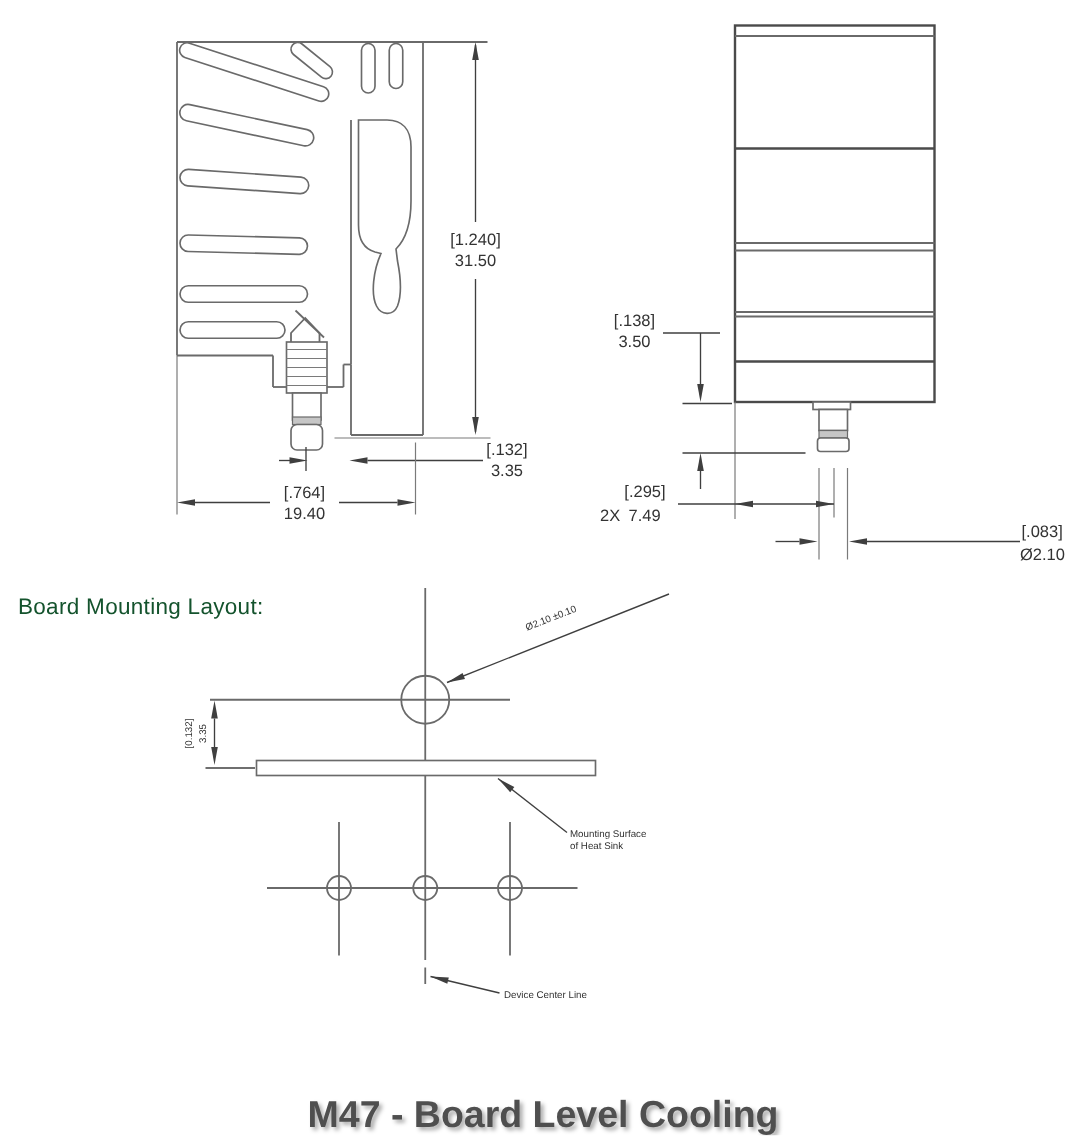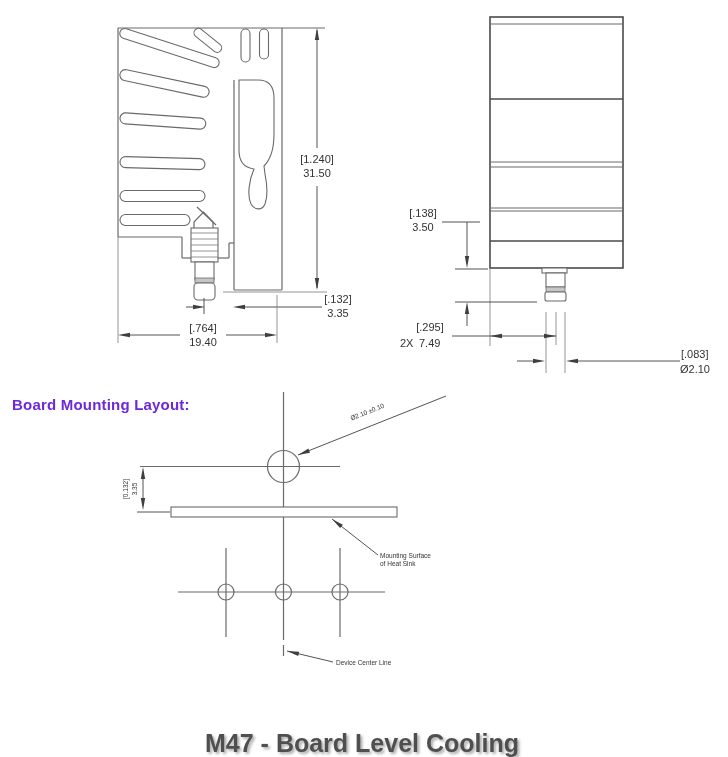--- a/index.html
+++ b/index.html
@@ -1,19 +1,19 @@
 <!DOCTYPE html>
 <html><head>
 <meta charset="utf-8">
 <style>
   html,body{margin:0;padding:0;background:#ffffff;}
   .page{position:relative;width:724px;height:757px;background:#fff;overflow:hidden;
         font-family:"Liberation Sans", sans-serif;}
-  .section-label{position:absolute;left:12px;top:396px;font-size:15px;font-weight:700;
-        color:#6d28d9;letter-spacing:.2px;}
+  .section-label{position:absolute;left:12px;top:396px;font-size:15px;font-weight:400;
+        color:#14532d;letter-spacing:.2px;}
   .drawing-title{position:absolute;left:0;right:0;top:710px;text-align:center;
         font-size:25px;font-weight:bold;color:#4f4f4f;
         text-shadow:2px 2px 3px #a8a8a8;margin-top:19px;}
   svg{position:absolute;left:0;top:0;}
   svg text{font-family:"Liberation Sans", sans-serif;fill:#333333;}
   .dim{font-size:11px;}
   .dim-sm{font-size:6.5px;}
   .obj{stroke:#6a6a6a;stroke-width:1.2;fill:none;}
   .objf{stroke:#6a6a6a;stroke-width:1.1;fill:#ffffff;}
   .thick{stroke:#4a4a4a;stroke-width:1.6;fill:none;}

